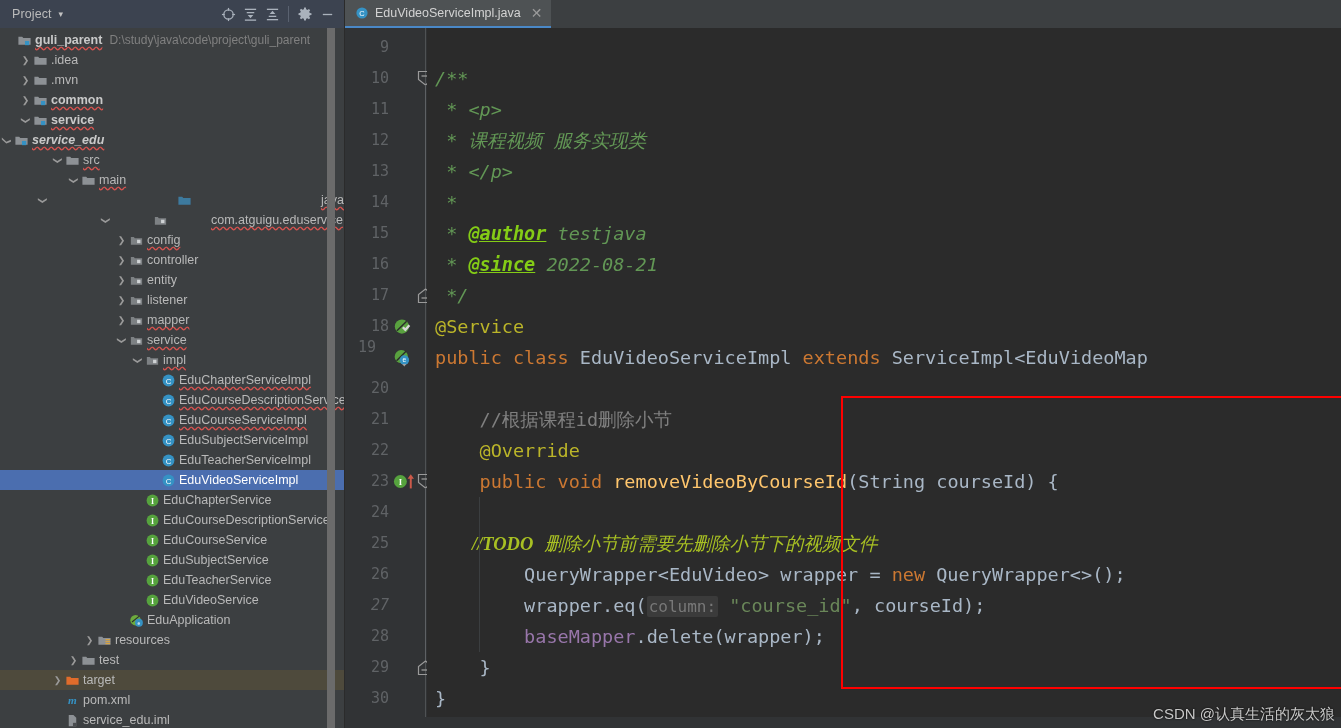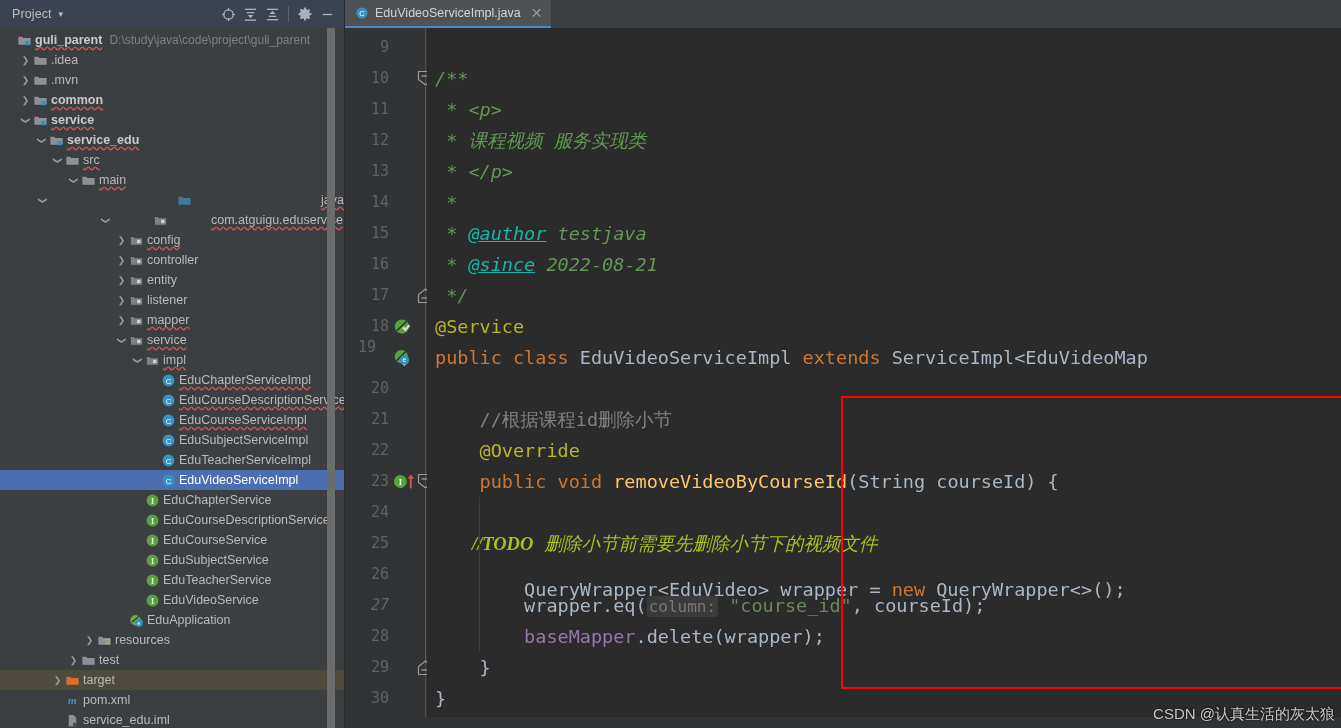--- a/index.html
+++ b/index.html
@@ -115,21 +115,21 @@
 
   .code-line {
     position: absolute; left: 0; height: 31px; line-height: 31px;
     font-family: "DejaVu Sans Mono", monospace; font-size: 18.5px;
     white-space: pre; color: #a9b7c6;
   }
   .kw { color: #cc7832; }
   .ann { color: #bbb529; }
   .cmt { color: #808080; }
   .jdoc { color: #629755; font-style: italic; }
-  .jdoc-tag { color: #14b8a6; font-style: italic; font-weight: normal; text-decoration: underline; }
+  .jdoc-tag { color: #84cc16; font-style: italic; font-weight: bold; text-decoration: underline; }
   .str { color: #6a8759; }
   .typ { color: #a9b7c6; }
   .mth { color: #ffc66d; }
   .fld { color: #9876aa; }
   .todo { color: #a8c023; font-style: italic; font-weight: bold; font-family: Liberation Serif, serif; }
   .todotxt { color: #a8c023; font-style: italic; }
   .hint { color: #787878; background: #3b3b3b; border-radius: 2px; padding: 1px 2px; font-size: 16px; }
 
   .indent-guide { position: absolute; width: 1px; background: #3b3e40; }
 
@@ -238,21 +238,21 @@
         <div class="trow" style="padding-left: 19px;">
           <span class="arrow" style="transform: rotate(90deg);">❯</span>
           <span class="ico">
             <svg width="15" height="15" viewBox="0 0 16 16">
               <path d="M1.5 4h4l1.2 1.4H14.5v7.1h-13z" fill="#8d9195"></path>
               <rect x="8.5" y="8.5" width="4.5" height="4.5" fill="#3592c4"></rect>
             </svg>
           </span>
           <span class="tlabel bold wavy">service</span>
         </div>
-        <div class="trow" style="padding-left: 35px;">
+        <div class="trow" style=" font-style: italic;">
           <span class="arrow" style="transform: rotate(90deg);">❯</span>
           <span class="ico">
             <svg width="15" height="15" viewBox="0 0 16 16">
               <path d="M1.5 4h4l1.2 1.4H14.5v7.1h-13z" fill="#8d9195"></path>
               <rect x="8.5" y="8.5" width="4.5" height="4.5" fill="#3592c4"></rect>
             </svg>
           </span>
           <span class="tlabel bold wavy">service_edu</span>
         </div>
         <div class="trow" style="padding-left: 51px;">
@@ -644,21 +644,21 @@
           <div class="code-line" style="top: 221px; left: 8px;"><span class="jdoc"> * </span><span class="jdoc-tag">@since</span><span class="jdoc"> 2022-08-21</span></div>
           <div class="code-line" style="top: 252px; left: 8px;"><span class="jdoc"> */</span></div>
           <div class="code-line" style="top: 283px; left: 8px;"><span class="ann">@Service</span></div>
           <div class="code-line" style="top: 314px; left: 8px;"><span class="kw">public</span><span class="typ"> </span><span class="kw">class</span><span class="typ"> EduVideoServiceImpl </span><span class="kw">extends</span><span class="typ"> ServiceImpl&lt;EduVideoMap</span></div>
           <div class="code-line" style="top: 345px; left: 8px;"></div>
           <div class="code-line" style="top: 376px; left: 8px;"><span class="cmt">    //根据课程id删除小节</span></div>
           <div class="code-line" style="top: 407px; left: 8px;"><span class="ann">    @Override</span></div>
           <div class="code-line" style="top: 438px; left: 8px;"><span class="typ">    </span><span class="kw">public</span><span class="typ"> </span><span class="kw">void</span><span class="typ"> </span><span class="mth">removeVideoByCourseId</span><span class="typ">(String courseId) {</span></div>
           <div class="code-line" style="top: 469px; left: 8px;"></div>
           <div class="code-line" style="top: 500px; left: 8px;"><span class="todo">        //TODO</span><span class="todotxt"> 删除小节前需要先删除小节下的视频文件</span></div>
-          <div class="code-line" style="top: 546px; left: 8px; text-align: right;"><span class="typ">        QueryWrapper&lt;EduVideo&gt; wrapper = </span><span class="kw">new</span><span class="typ"> QueryWrapper&lt;&gt;();</span></div>
+          <div class="code-line" style="top: 531px; left: 8px; text-align: right;"><span class="typ">        QueryWrapper&lt;EduVideo&gt; wrapper = </span><span class="kw">new</span><span class="typ"> QueryWrapper&lt;&gt;();</span></div>
           <div class="code-line" style="top: 562px; left: 8px;"><span class="typ">        wrapper.eq(</span><span class="hint">column:</span><span class="typ"> </span><span class="str">"course_id"</span><span class="typ">, courseId);</span></div>
           <div class="code-line" style="top: 593px; left: 8px;"><span class="typ">        </span><span class="fld">baseMapper</span><span class="typ">.delete(wrapper);</span></div>
           <div class="code-line" style="top: 624px; left: 8px;"><span class="typ">    }</span></div>
           <div class="code-line" style="top: 655px; left: 8px;"><span class="typ">}</span></div>
           <div class="code-line" style="top: 686px; left: 8px;"></div>
           <div class="indent-guide" style="left: 52px; top: 469px; height: 155px;"></div>
         </div>
     </div>
 
     <div class="redbox" id="redbox" style="left: 496px; top: 396px; width: 843px; height: 293px;"></div>

